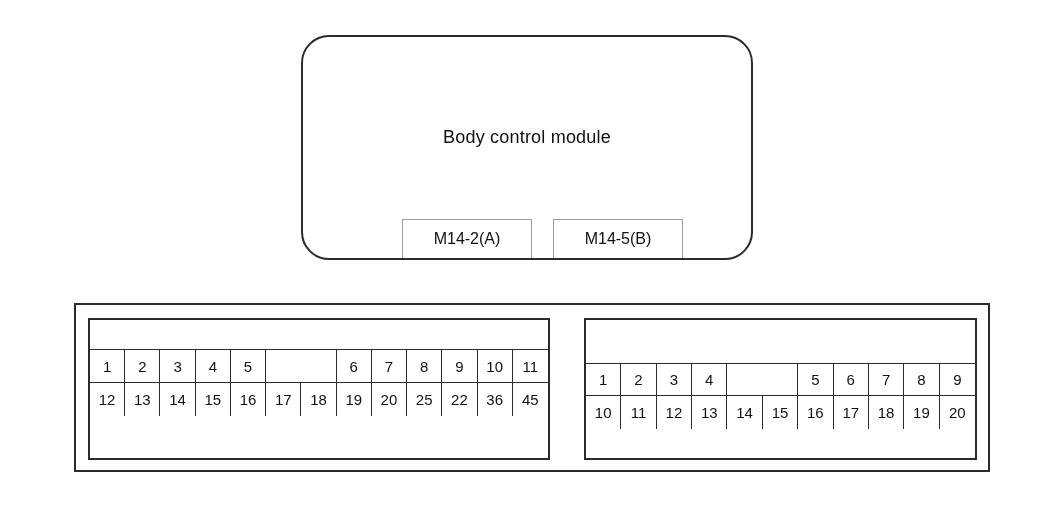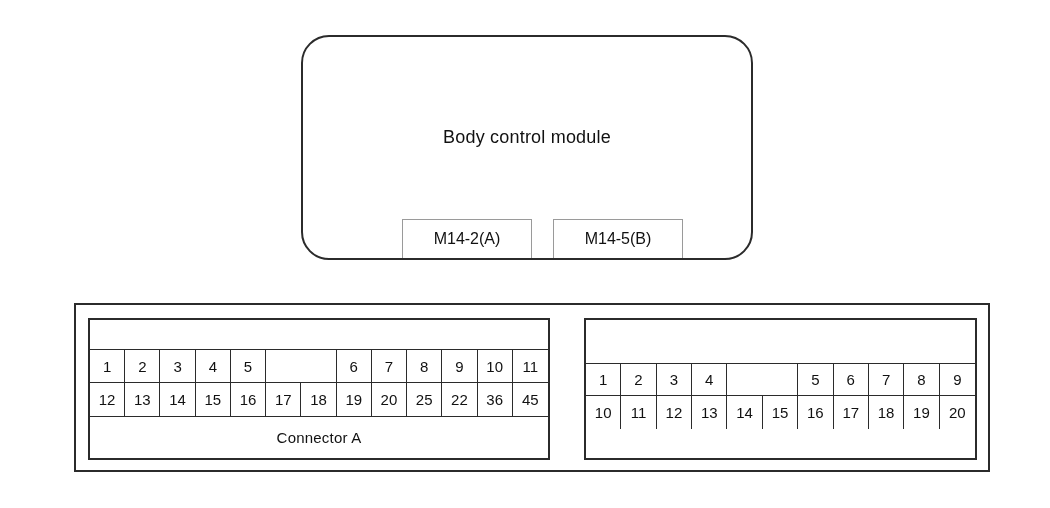--- a/index.html
+++ b/index.html
@@ -125,21 +125,20 @@
           <div class="pin-cell">16</div>
           <div class="pin-cell">17</div>
           <div class="pin-cell">18</div>
           <div class="pin-cell">19</div>
           <div class="pin-cell">20</div>
           <div class="pin-cell">25</div>
           <div class="pin-cell">22</div>
           <div class="pin-cell">36</div>
           <div class="pin-cell">45</div>
         </div>
-      <div class="conn-footer">Connector A</div>
     </div>
 
     <div class="connector connector-b">
       <div class="conn-header"></div>
       <div class="pin-row pin-row-0" style="grid-template-columns: repeat(11, 1fr);">
           <div class="pin-cell">1</div>
           <div class="pin-cell">2</div>
           <div class="pin-cell">3</div>
           <div class="pin-cell">4</div>
           <div class="pin-cell" style="grid-column: span 2;"></div>

